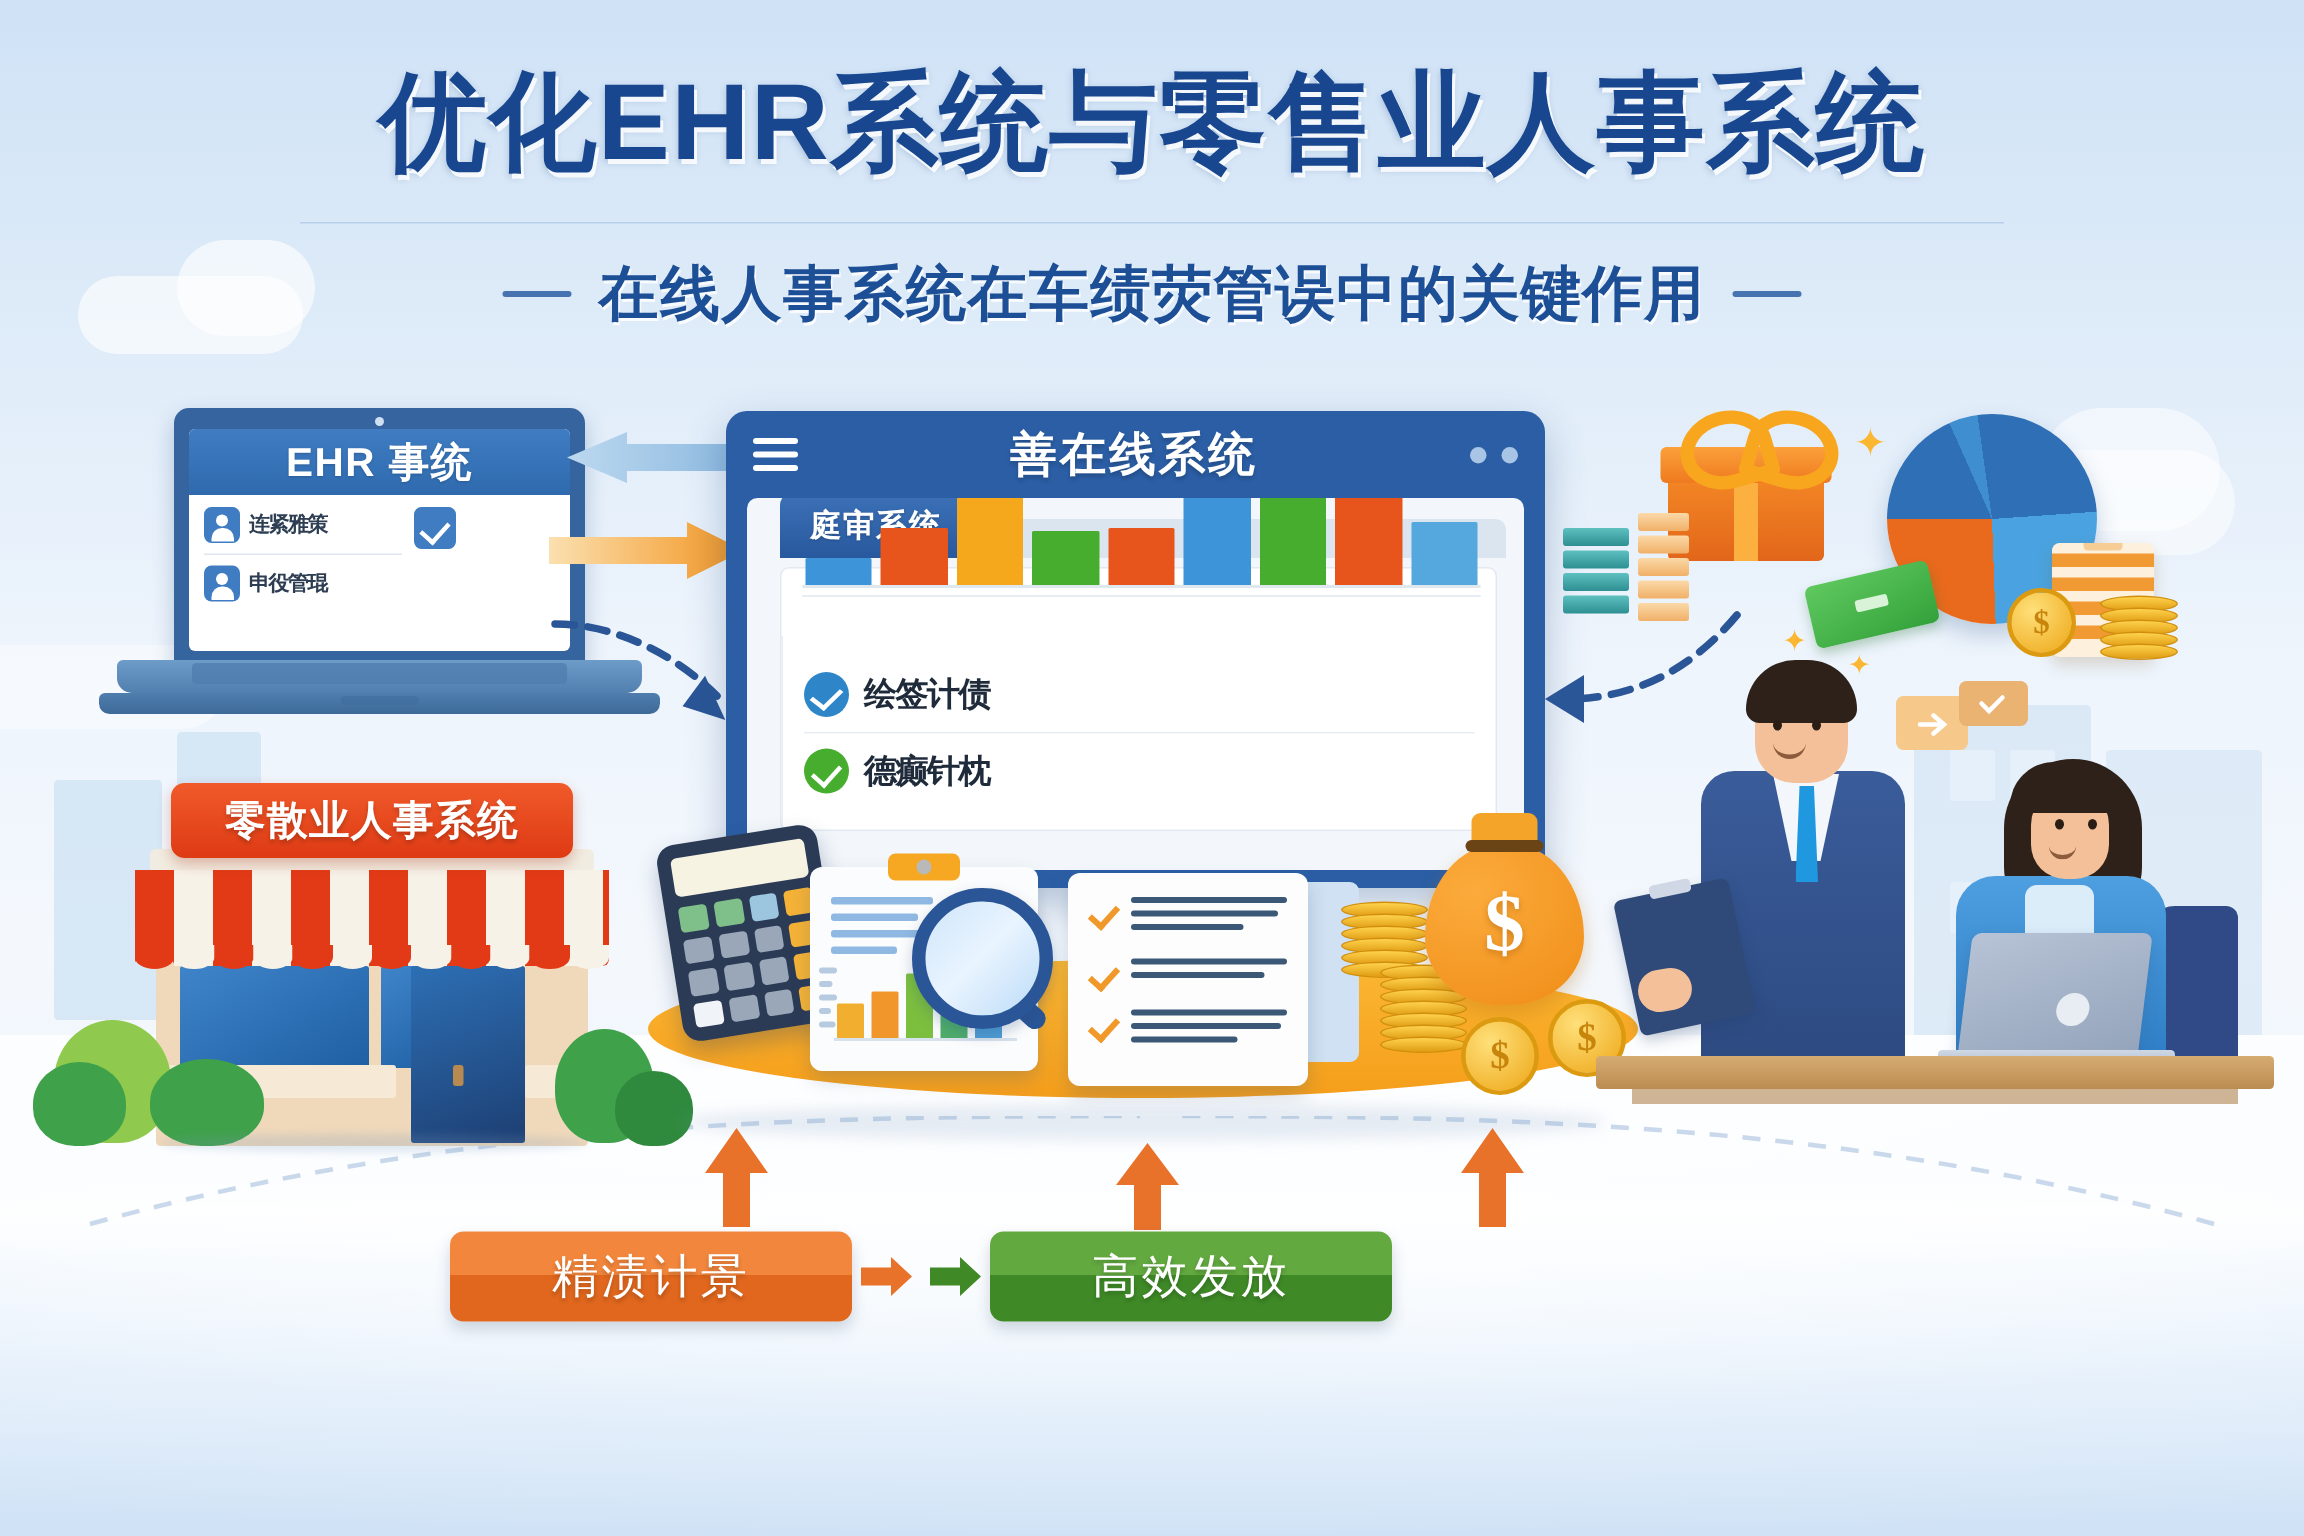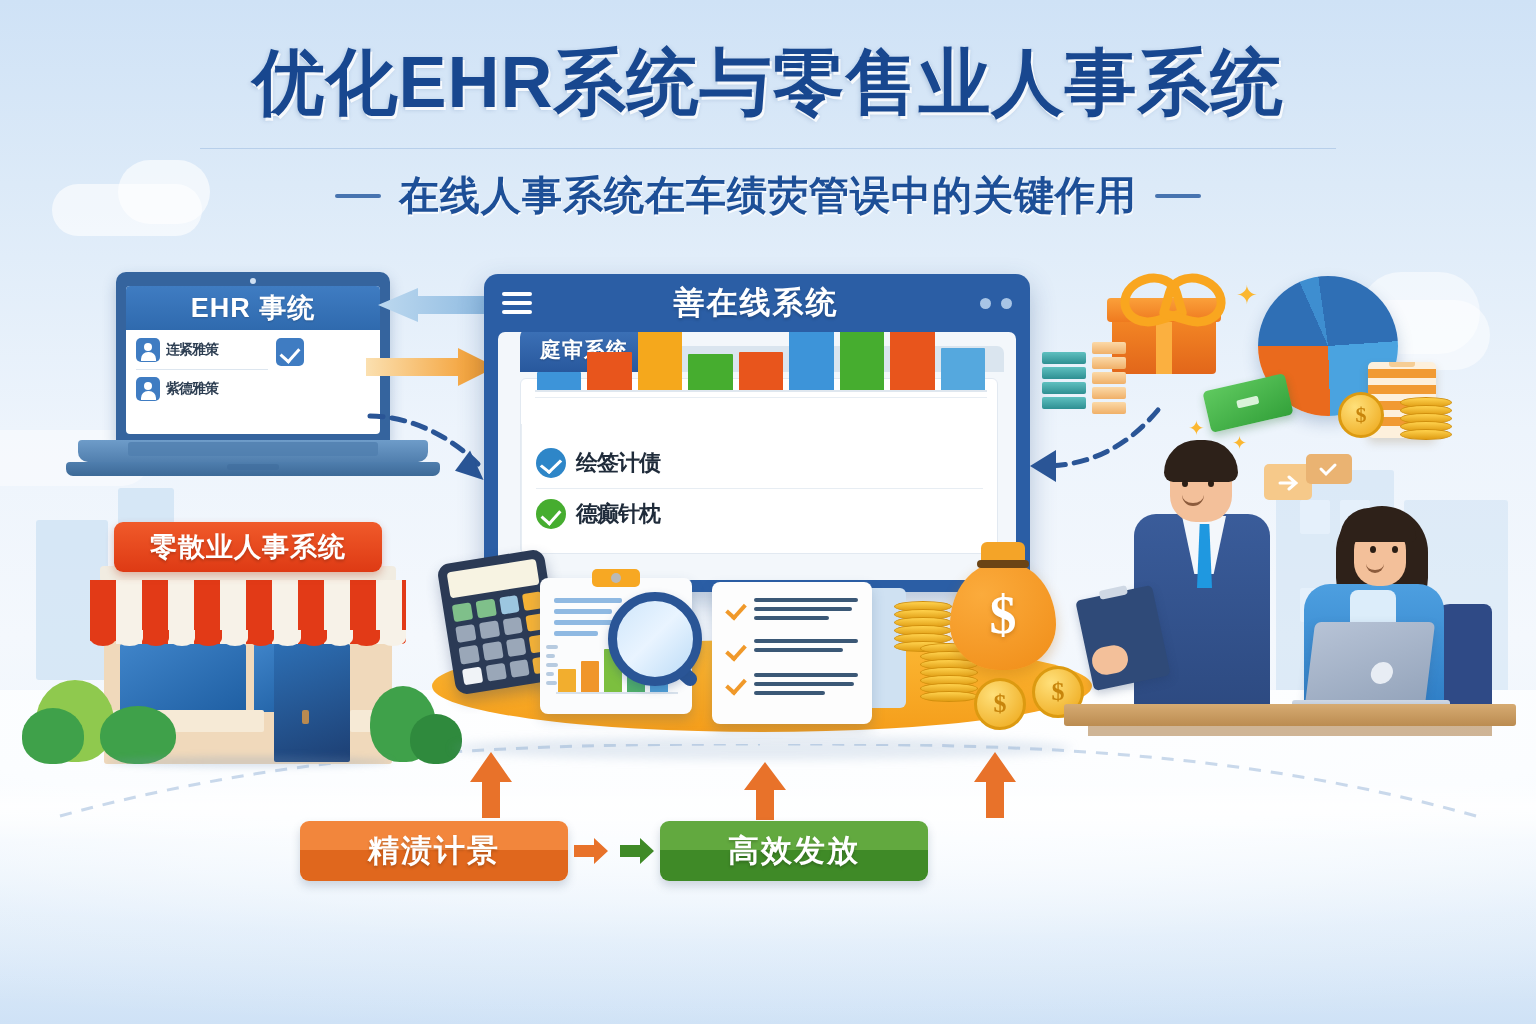--- a/index.html
+++ b/index.html
@@ -238,21 +238,21 @@
   .lp2logo{position:absolute;left:62px;top:40px;width:22px;height:22px;border-radius:50%;background:#e8edf4;}
   .lp2base{position:absolute;left:0;top:78px;width:158px;height:14px;background:linear-gradient(180deg,#cfd8e4,#a9b6c8);border-radius:3px;}
   .bubble{position:absolute;background:#f6c98a;border-radius:5px;}
   .bubble.b2{background:#eab372;}
   .city{position:absolute;background:#c7def2;opacity:.65;border-radius:3px;}
   .citywin{position:absolute;background:#e6f1fb;border-radius:2px;opacity:.9;}
 
   
   #flow{position:absolute;left:300px;top:818px;width:896px;height:66px;display:flex;align-items:center;gap:0;}
   .fbtn{width:268px;height:60px;border-radius:9px;display:flex;align-items:center;justify-content:center;
-    color:#fff;font-size:31px;font-weight:700;letter-spacing:2px;text-shadow:0 2px 3px rgba(0,0,0,.22);
+    color:#fff;font-size:31px;font-weight:400;letter-spacing:2px;text-shadow:0 2px 3px rgba(0,0,0,.22);
     box-shadow:0 5px 10px rgba(60,80,110,.22);}
   .fbtn.o{background:linear-gradient(180deg,#f2863c 0 48%,#e0671d 48% 100%);}
   .fbtn.b{background:linear-gradient(180deg,#2f62ad 0 48%,#1d4a8e 48% 100%);}
   .fbtn.g{background:linear-gradient(180deg,#62a93f 0 48%,#3f8a27 48% 100%);}
   .fgap{width:46px;display:flex;align-items:center;justify-content:center;}
   .fgap svg{display:block;}
   .uparrow{position:absolute;}
   .dashline{position:absolute;border-top:3px dashed rgba(150,180,215,.55);}
 </style>
 </head>
@@ -300,21 +300,21 @@
         </div>
         <div class="scrbody">
           <div class="leftcol">
             <div class="rowitem">
               <span class="avatar"></span>
               <span class="rowtxt">连紧雅策</span>
             </div>
             <div class="divl"></div>
             <div class="rowitem">
               <span class="avatar"></span>
-              <span class="rowtxt">紫德雅策</span>
+              <span class="rowtxt">申役管琨</span>
             </div>
           </div>
           <div class="rightcol">
             <span class="chkbox"></span>
             <span class="mlines">
               <i class="ml" style="width:54px"></i>
               <i class="ml" style="width:40px"></i>
             </span>
             <div class="underlines">
               <i class="ul" style="width:100%"></i>

